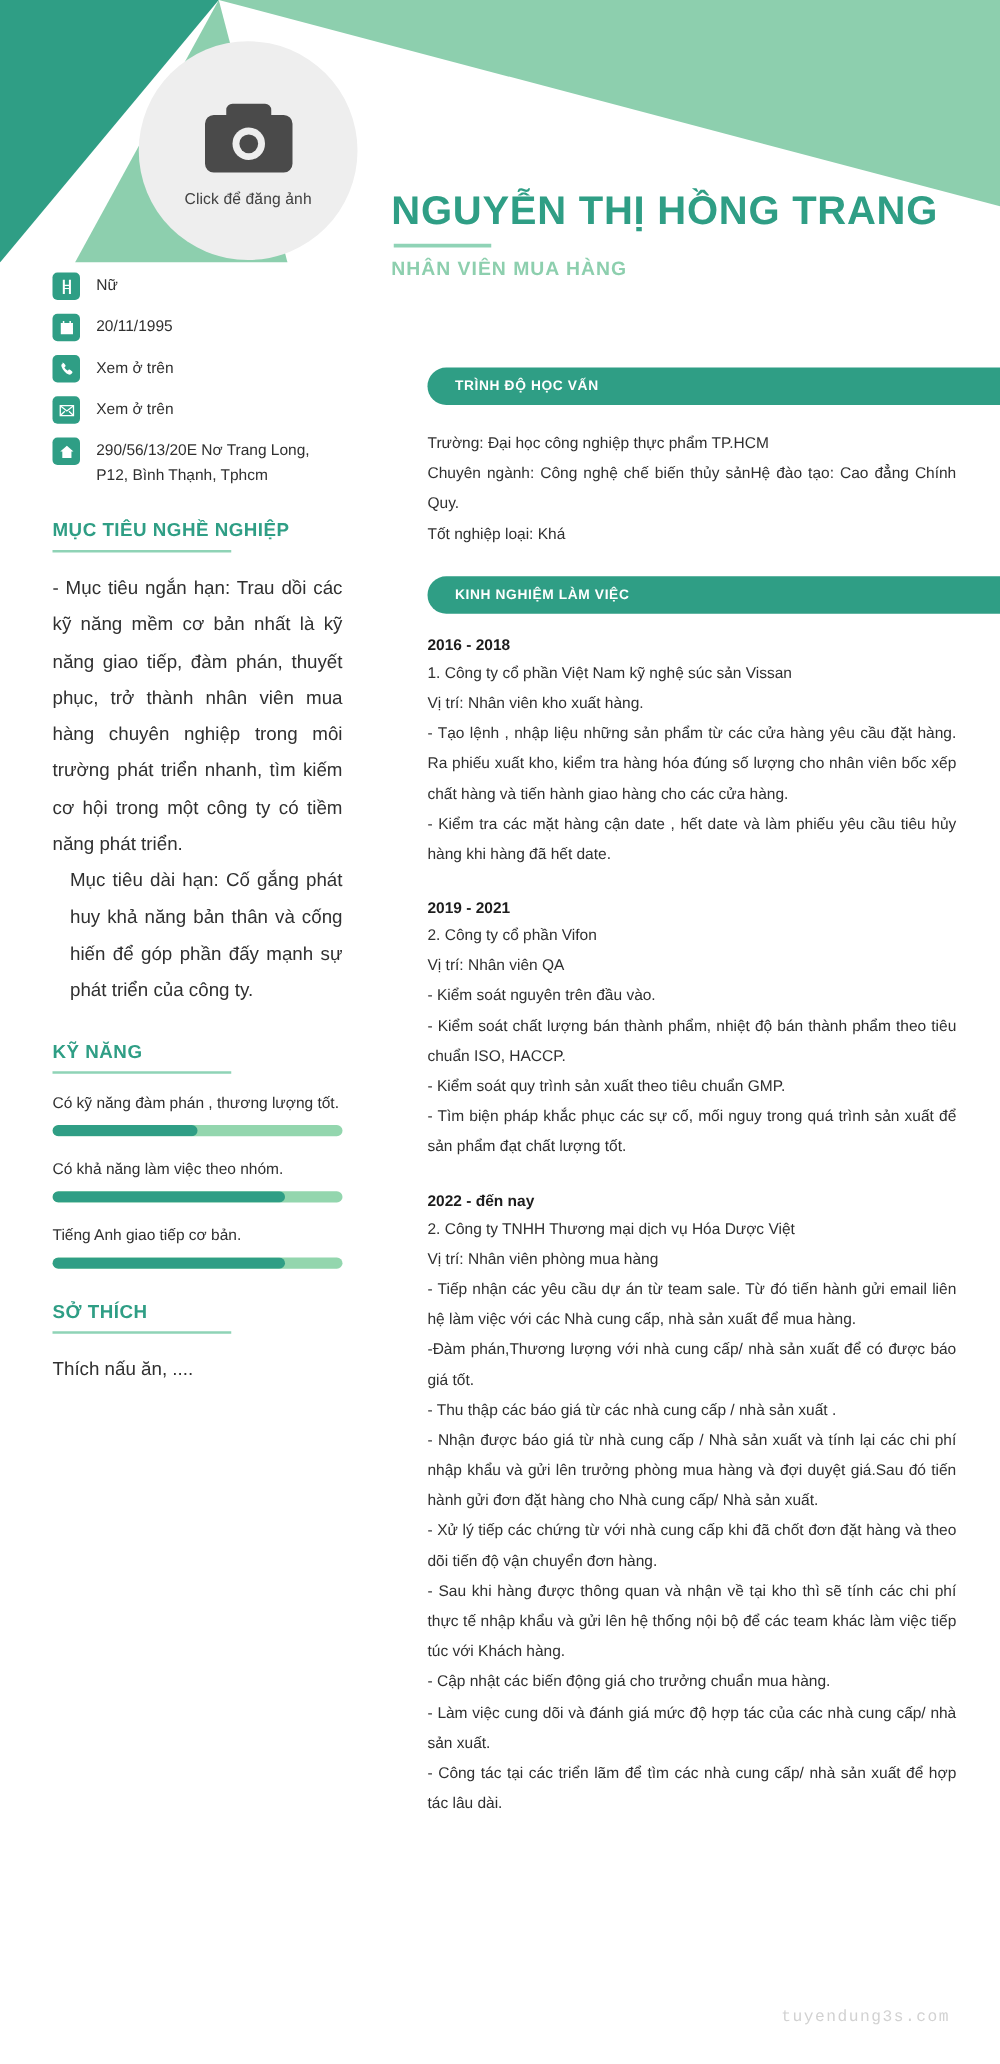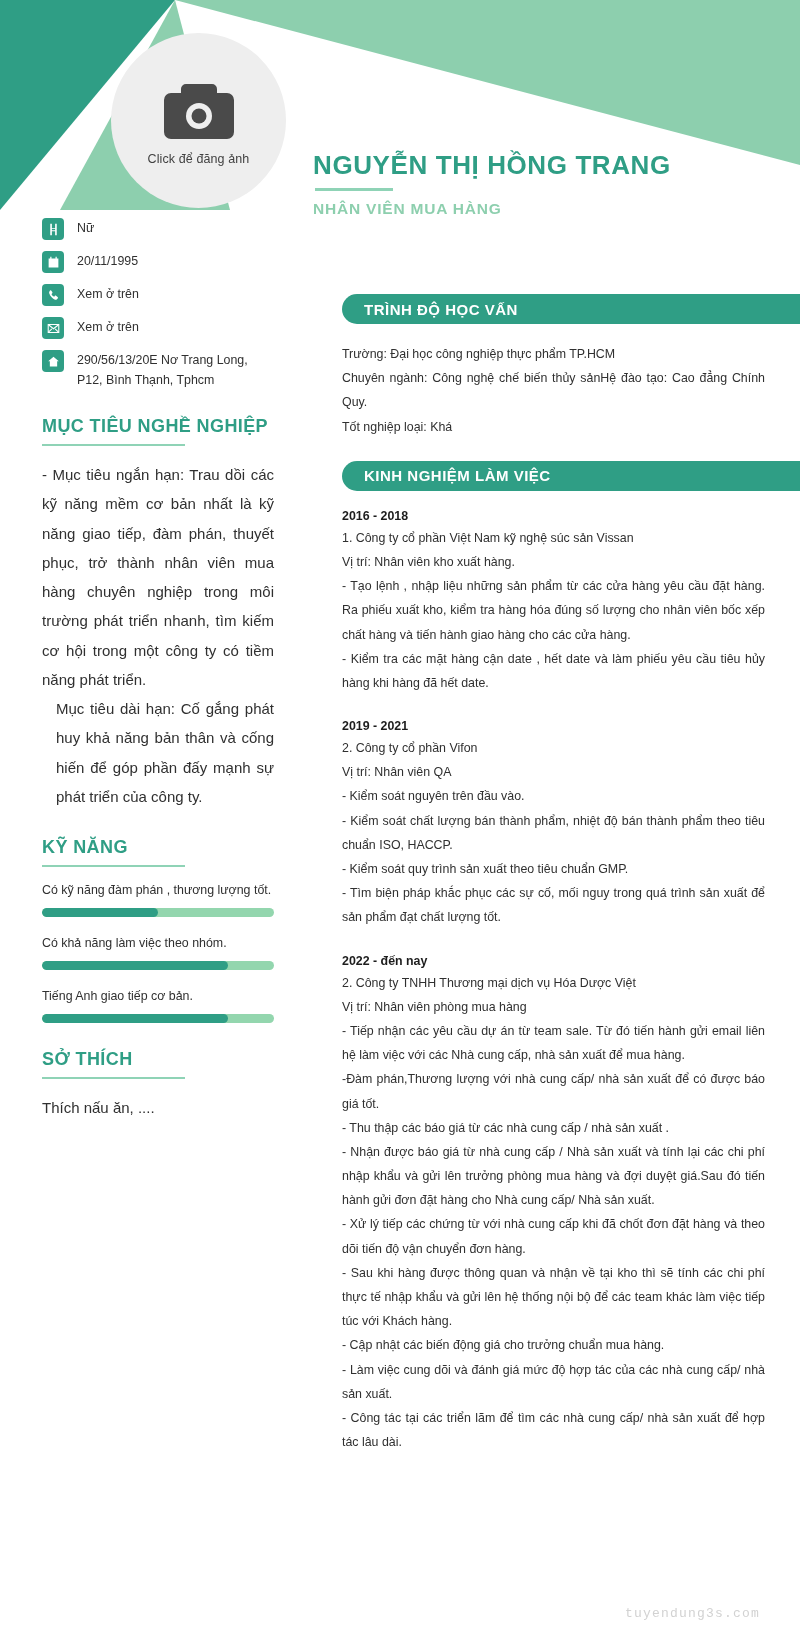--- a/index.html
+++ b/index.html
@@ -55,21 +55,21 @@
   }
 
   
   .name-block {
     position: absolute;
     left: 313px;
     top: 152px;
     z-index: 4;
   }
   .cv-name {
-    font-size: 26px;
+    font-size: 32px;
     font-weight: bold;
     color: #2f9e85;
     letter-spacing: .6px;
     line-height: 1.05;
     white-space: nowrap;
   }
   .name-rule {
     width: 78px;
     height: 3px;
     background: #8fd3b6;
@@ -121,21 +121,21 @@
   .contact-ico svg { width: 13px; height: 13px; fill: #ffffff; }
   .contact-text {
     font-size: 12.4px;
     line-height: 1.62;
     color: #303030;
   }
 
   
   .side-sec { margin-top: 26px; }
   .side-title {
-    font-size: 18px;
+    font-size: 15px;
     font-weight: bold;
     color: #2f9e85;
     letter-spacing: .4px;
     margin-bottom: 7px;
   }
   .side-rule {
     width: 143px;
     height: 2px;
     background: #8fd3b6;
     margin-bottom: 14px;
@@ -180,21 +180,21 @@
     border-top-left-radius: 15px;
     border-bottom-left-radius: 15px;
     display: flex;
     align-items: center;
     padding-left: 22px;
     margin-right: -47px;
     margin-bottom: 18px;
   }
   .main-banner-text {
     color: #ffffff;
-    font-size: 15px;
+    font-size: 11px;
     font-weight: bold;
     letter-spacing: .5px;
   }
   .main-para {
     font-size: 12.4px;
     line-height: 1.95;
     color: #303030;
     text-align: justify;
   }
   .job-block { margin-bottom: 24px; }

